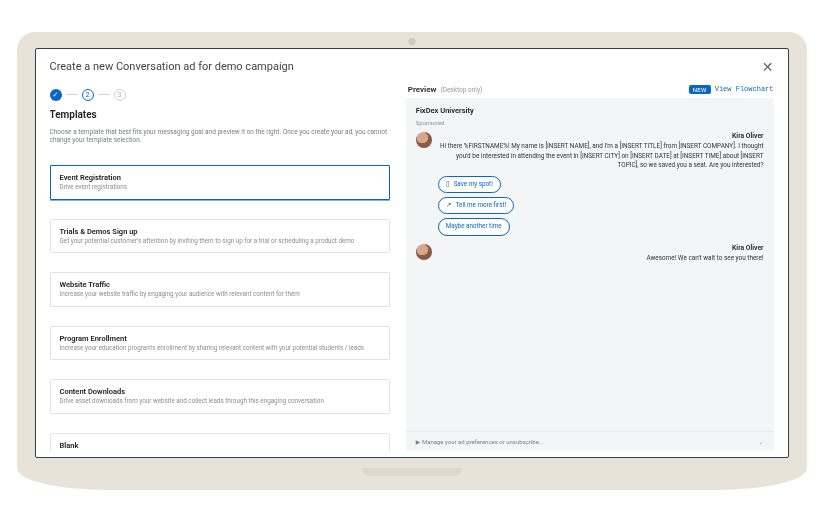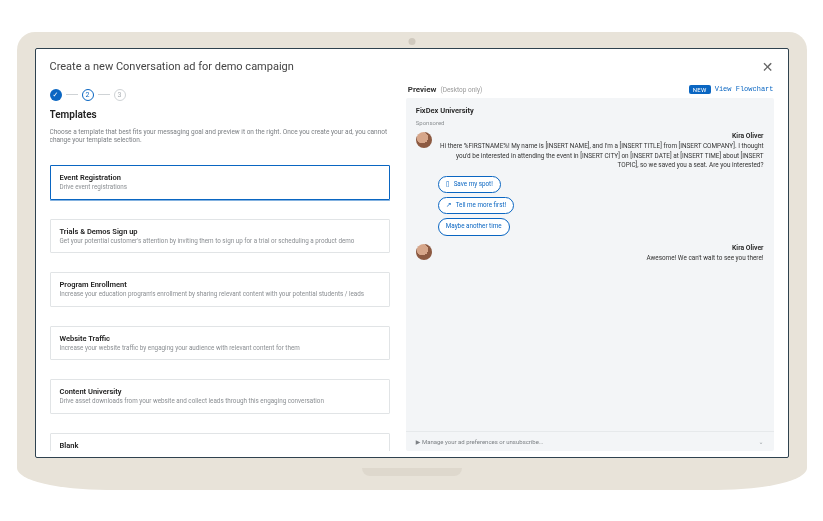--- a/index.html
+++ b/index.html
@@ -182,29 +182,29 @@
             <div class="template-list">
               <div class="tmpl selected">
                 <div class="tmpl-title">Event Registration</div>
                 <div class="tmpl-desc">Drive event registrations</div>
               </div>
               <div class="tmpl">
                 <div class="tmpl-title">Trials &amp; Demos Sign up</div>
                 <div class="tmpl-desc">Get your potential customer's attention by inviting them to sign up for a trial or scheduling a product demo</div>
               </div>
               <div class="tmpl">
+                <div class="tmpl-title">Website Traffic</div>
+                <div class="tmpl-desc">Increase your website traffic by engaging your audience with relevant content for them</div>
+              </div>
+              <div class="tmpl">
                 <div class="tmpl-title">Program Enrollment</div>
                 <div class="tmpl-desc">Increase your education program's enrollment by sharing relevant content with your potential students / leads</div>
               </div>
               <div class="tmpl">
-                <div class="tmpl-title">Website Traffic</div>
-                <div class="tmpl-desc">Increase your website traffic by engaging your audience with relevant content for them</div>
-              </div>
-              <div class="tmpl">
-                <div class="tmpl-title">Content University</div>
+                <div class="tmpl-title">Content Downloads</div>
                 <div class="tmpl-desc">Drive asset downloads from your website and collect leads through this engaging conversation</div>
               </div>
               <div class="tmpl">
                 <div class="tmpl-title">Blank</div>
                 <div class="tmpl-desc">Start your conversation from scratch</div>
               </div>
             </div>
           </div>
 
           <div class="right-col">

